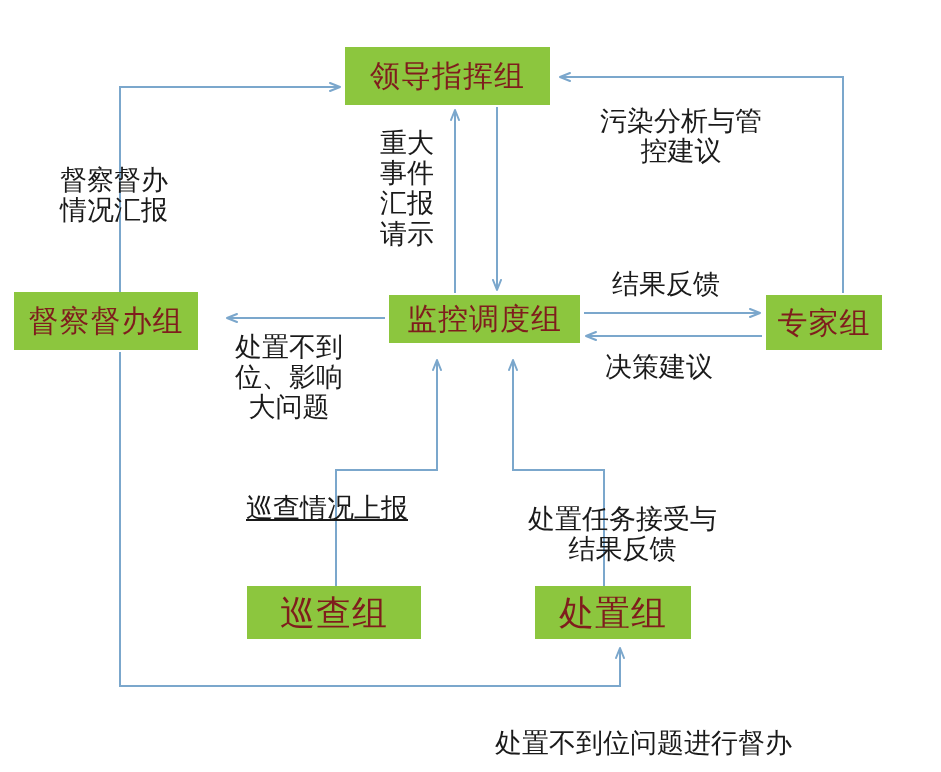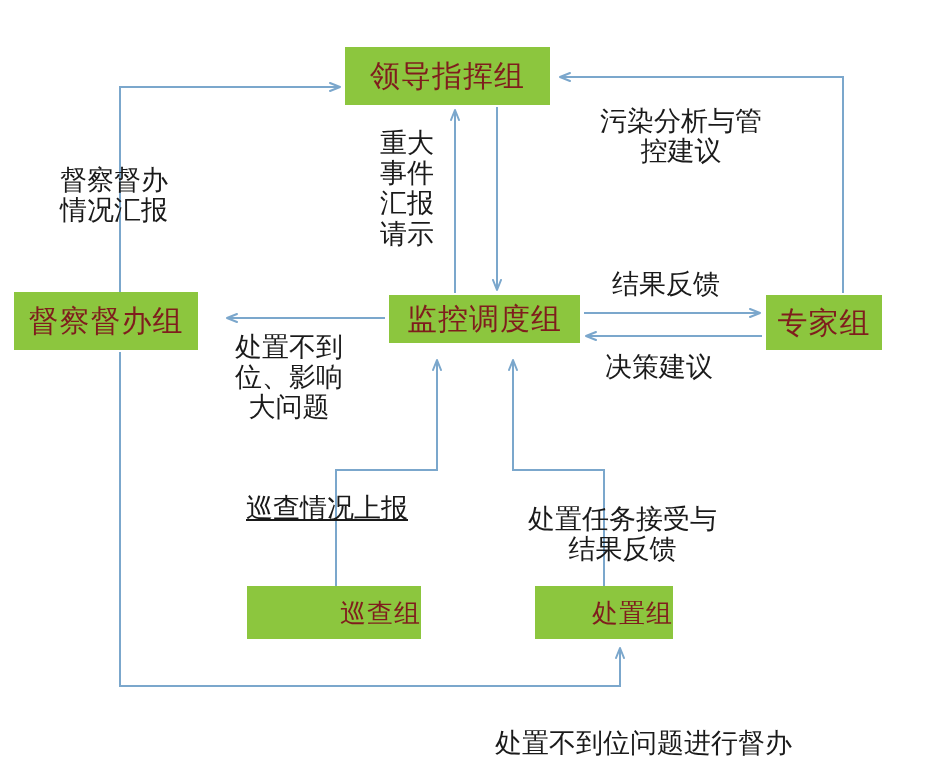--- a/index.html
+++ b/index.html
@@ -27,21 +27,21 @@
     color: #7f1d1d;
     display: flex;
     align-items: center;
     justify-content: center;
     font-size: 30px;
     letter-spacing: 1px;
     line-height: 1;
     box-sizing: border-box;
     z-index: 3;
   }
-  .node.small { font-size: 26px; justify-content: flex-end; }
+  .node.small { font-size: 35px; }
   .edge-label {
     position: absolute;
     color: #1a1a1a;
     font-size: 27px;
     line-height: 1.12;
     white-space: pre;
     z-index: 4;
   }
   .edge-label.c { text-align: center; }
 </style>
@@ -111,21 +111,21 @@
   </div>
 
   <div class="node" style="left:766px; top:295px; width:116px; height:55px;">
     <span>专家组</span>
   </div>
 
   <div class="node small" style="left:247px; top:586px; width:174px; height:53px;">
     <span>巡查组</span>
   </div>
 
-  <div class="node small" style="left:535px; top:586px; width:138px; height:53px;">
+  <div class="node small" style="left:535px; top:586px; width:156px; height:53px;">
     <span>处置组</span>
   </div>
 
   <div class="edge-label c" style="left:60px; top:165px;">督察督办
 情况汇报</div>
 
   <div class="edge-label c" style="left:355px; top:128px;margin-left:25px;">重大
 事件
 汇报
 请示</div>

